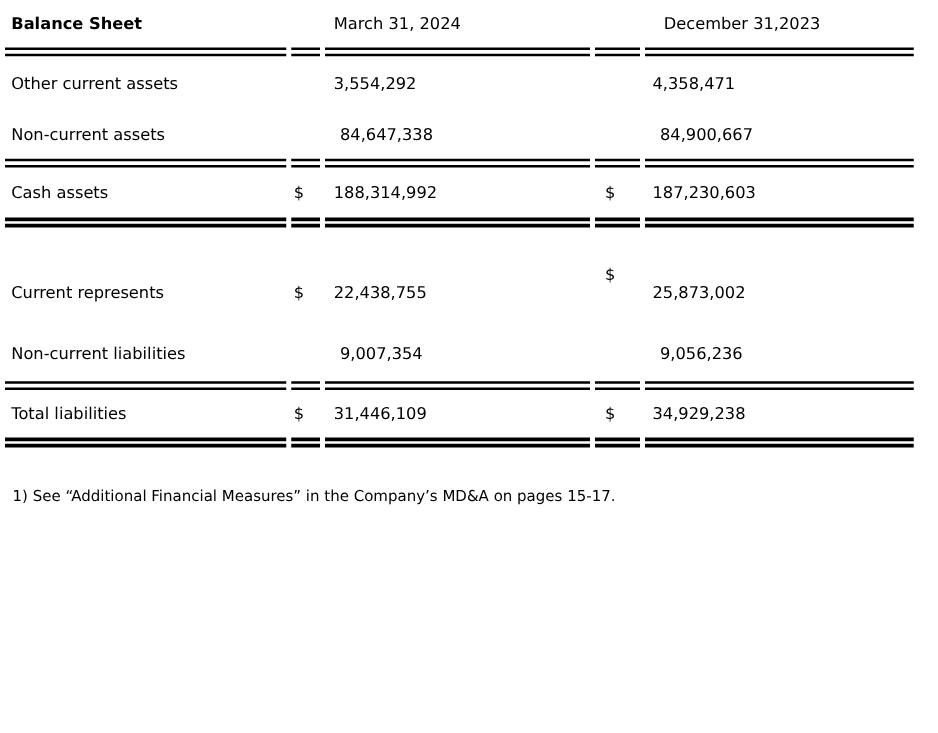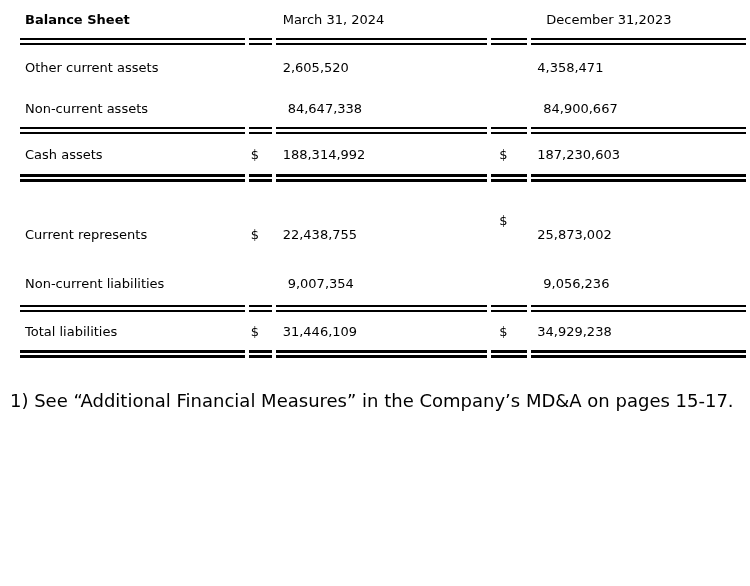--- a/index.html
+++ b/index.html
@@ -13,21 +13,20 @@
     overflow: hidden;
     font-family: "DejaVu Sans", sans-serif;
     font-size: 13px;
     color: #000000;
   }
   table.balance {
     border-collapse: separate;
     border-spacing: 4px 0;
     table-layout: fixed;
     margin: 0;
-    padding-left: 16px;
   }
   col.w-label  { width: 225px; }
   col.w-d1     { width: 23px;  }
   col.w-v1     { width: 212px; }
   col.w-d2     { width: 36px;  }
   col.w-v2     { width: 215px; }
 
   th, td {
     padding: 0;
     margin: 0;
@@ -70,21 +69,21 @@
 
   
   td.v-indent { padding-left: 12px; }
   td.raised   { vertical-align: top; padding-top: 7px; }
 
   .footnotes {
     margin: 32px 0 0 10px;
   }
   .footnote {
     margin: 0 0 14px 0;
-    font-size: 18px;
+    font-size: 12px;
   }
 </style>
 </head>
 <body>
 
 <table class="balance">
   <colgroup>
     <col class="w-label">
       <col class="w-d1">
       <col class="w-v1">
@@ -97,21 +96,21 @@
       <th class="c2"></th>
       <th class="c3">March 31, 2024</th>
       <th class="c4"></th>
       <th class="c5">December 31,2023</th>
     </tr>
   </thead>
   <tbody>
     <tr class="r2">
       <td class="c1">Other current assets</td>
       <td class="c2"></td>
-      <td class="c3">2,605,520</td>
+      <td class="c3">3,554,292</td>
       <td class="c4"></td>
       <td class="c5">4,358,471</td>
     </tr>
     <tr class="r3 rule-double">
       <td class="c1">Non-current assets</td>
       <td class="c2"></td>
       <td class="c3 v-indent">84,647,338</td>
       <td class="c4"></td>
       <td class="c5 v-indent">84,900,667</td>
     </tr>

